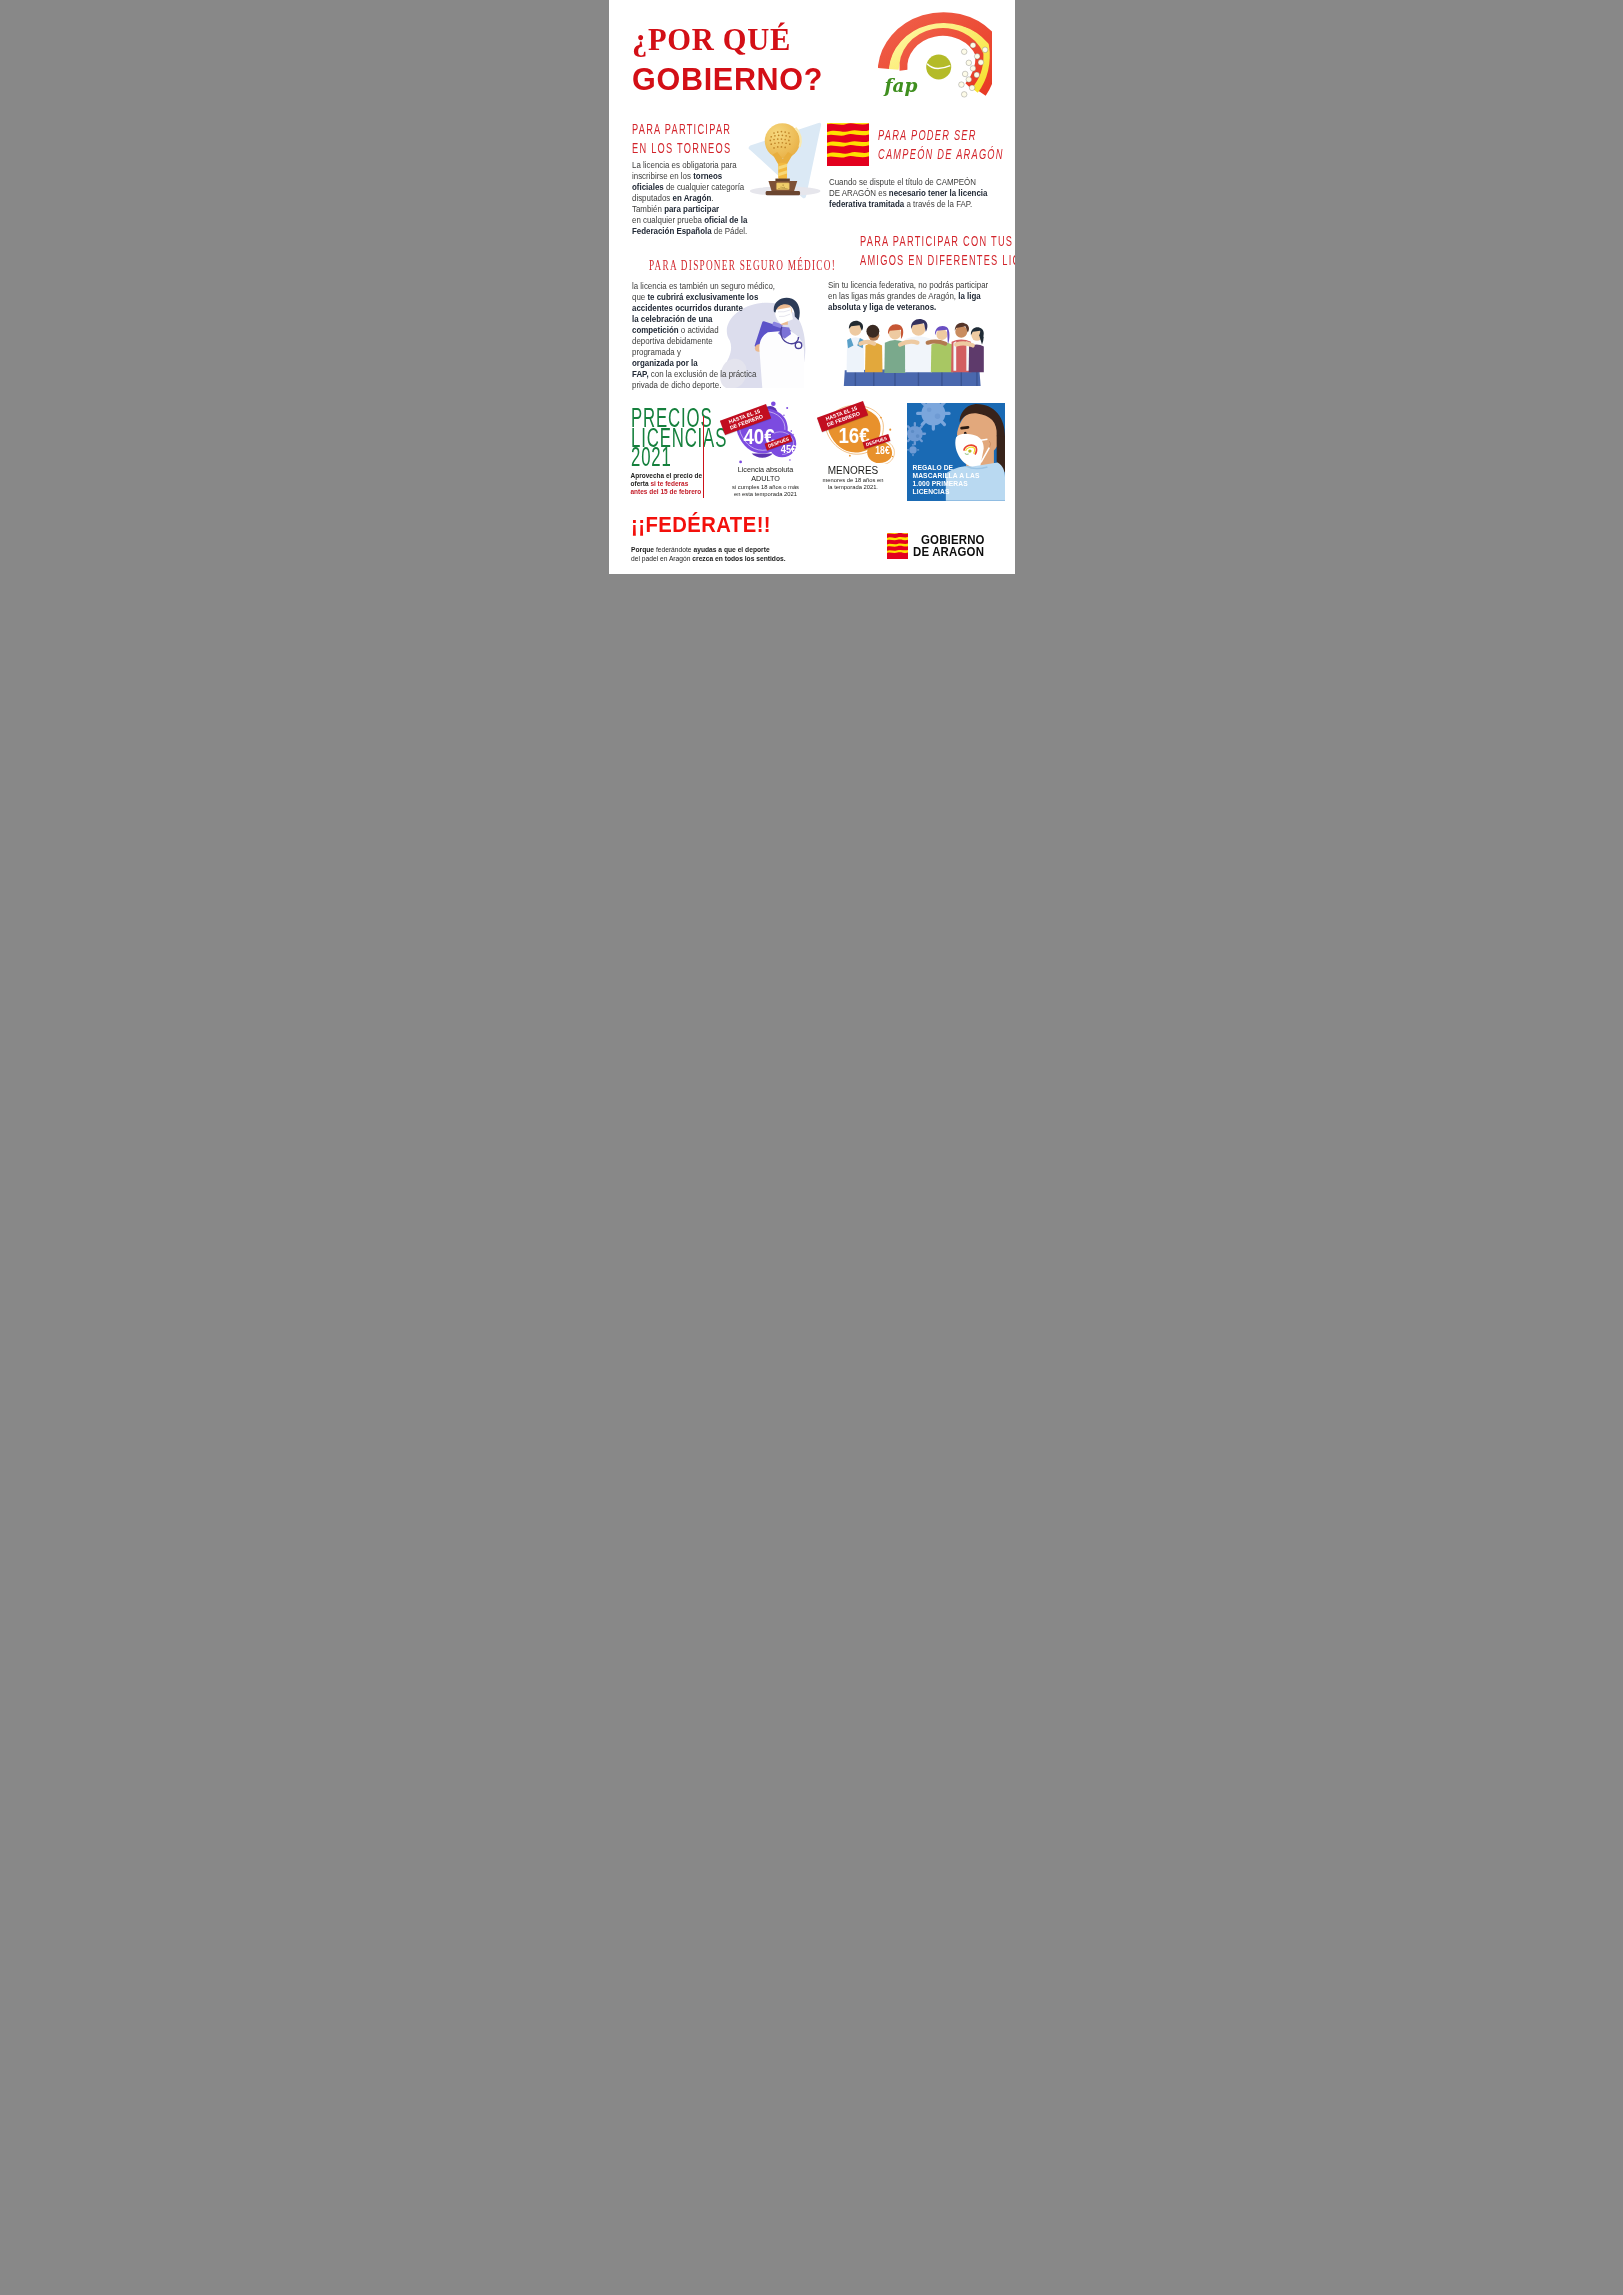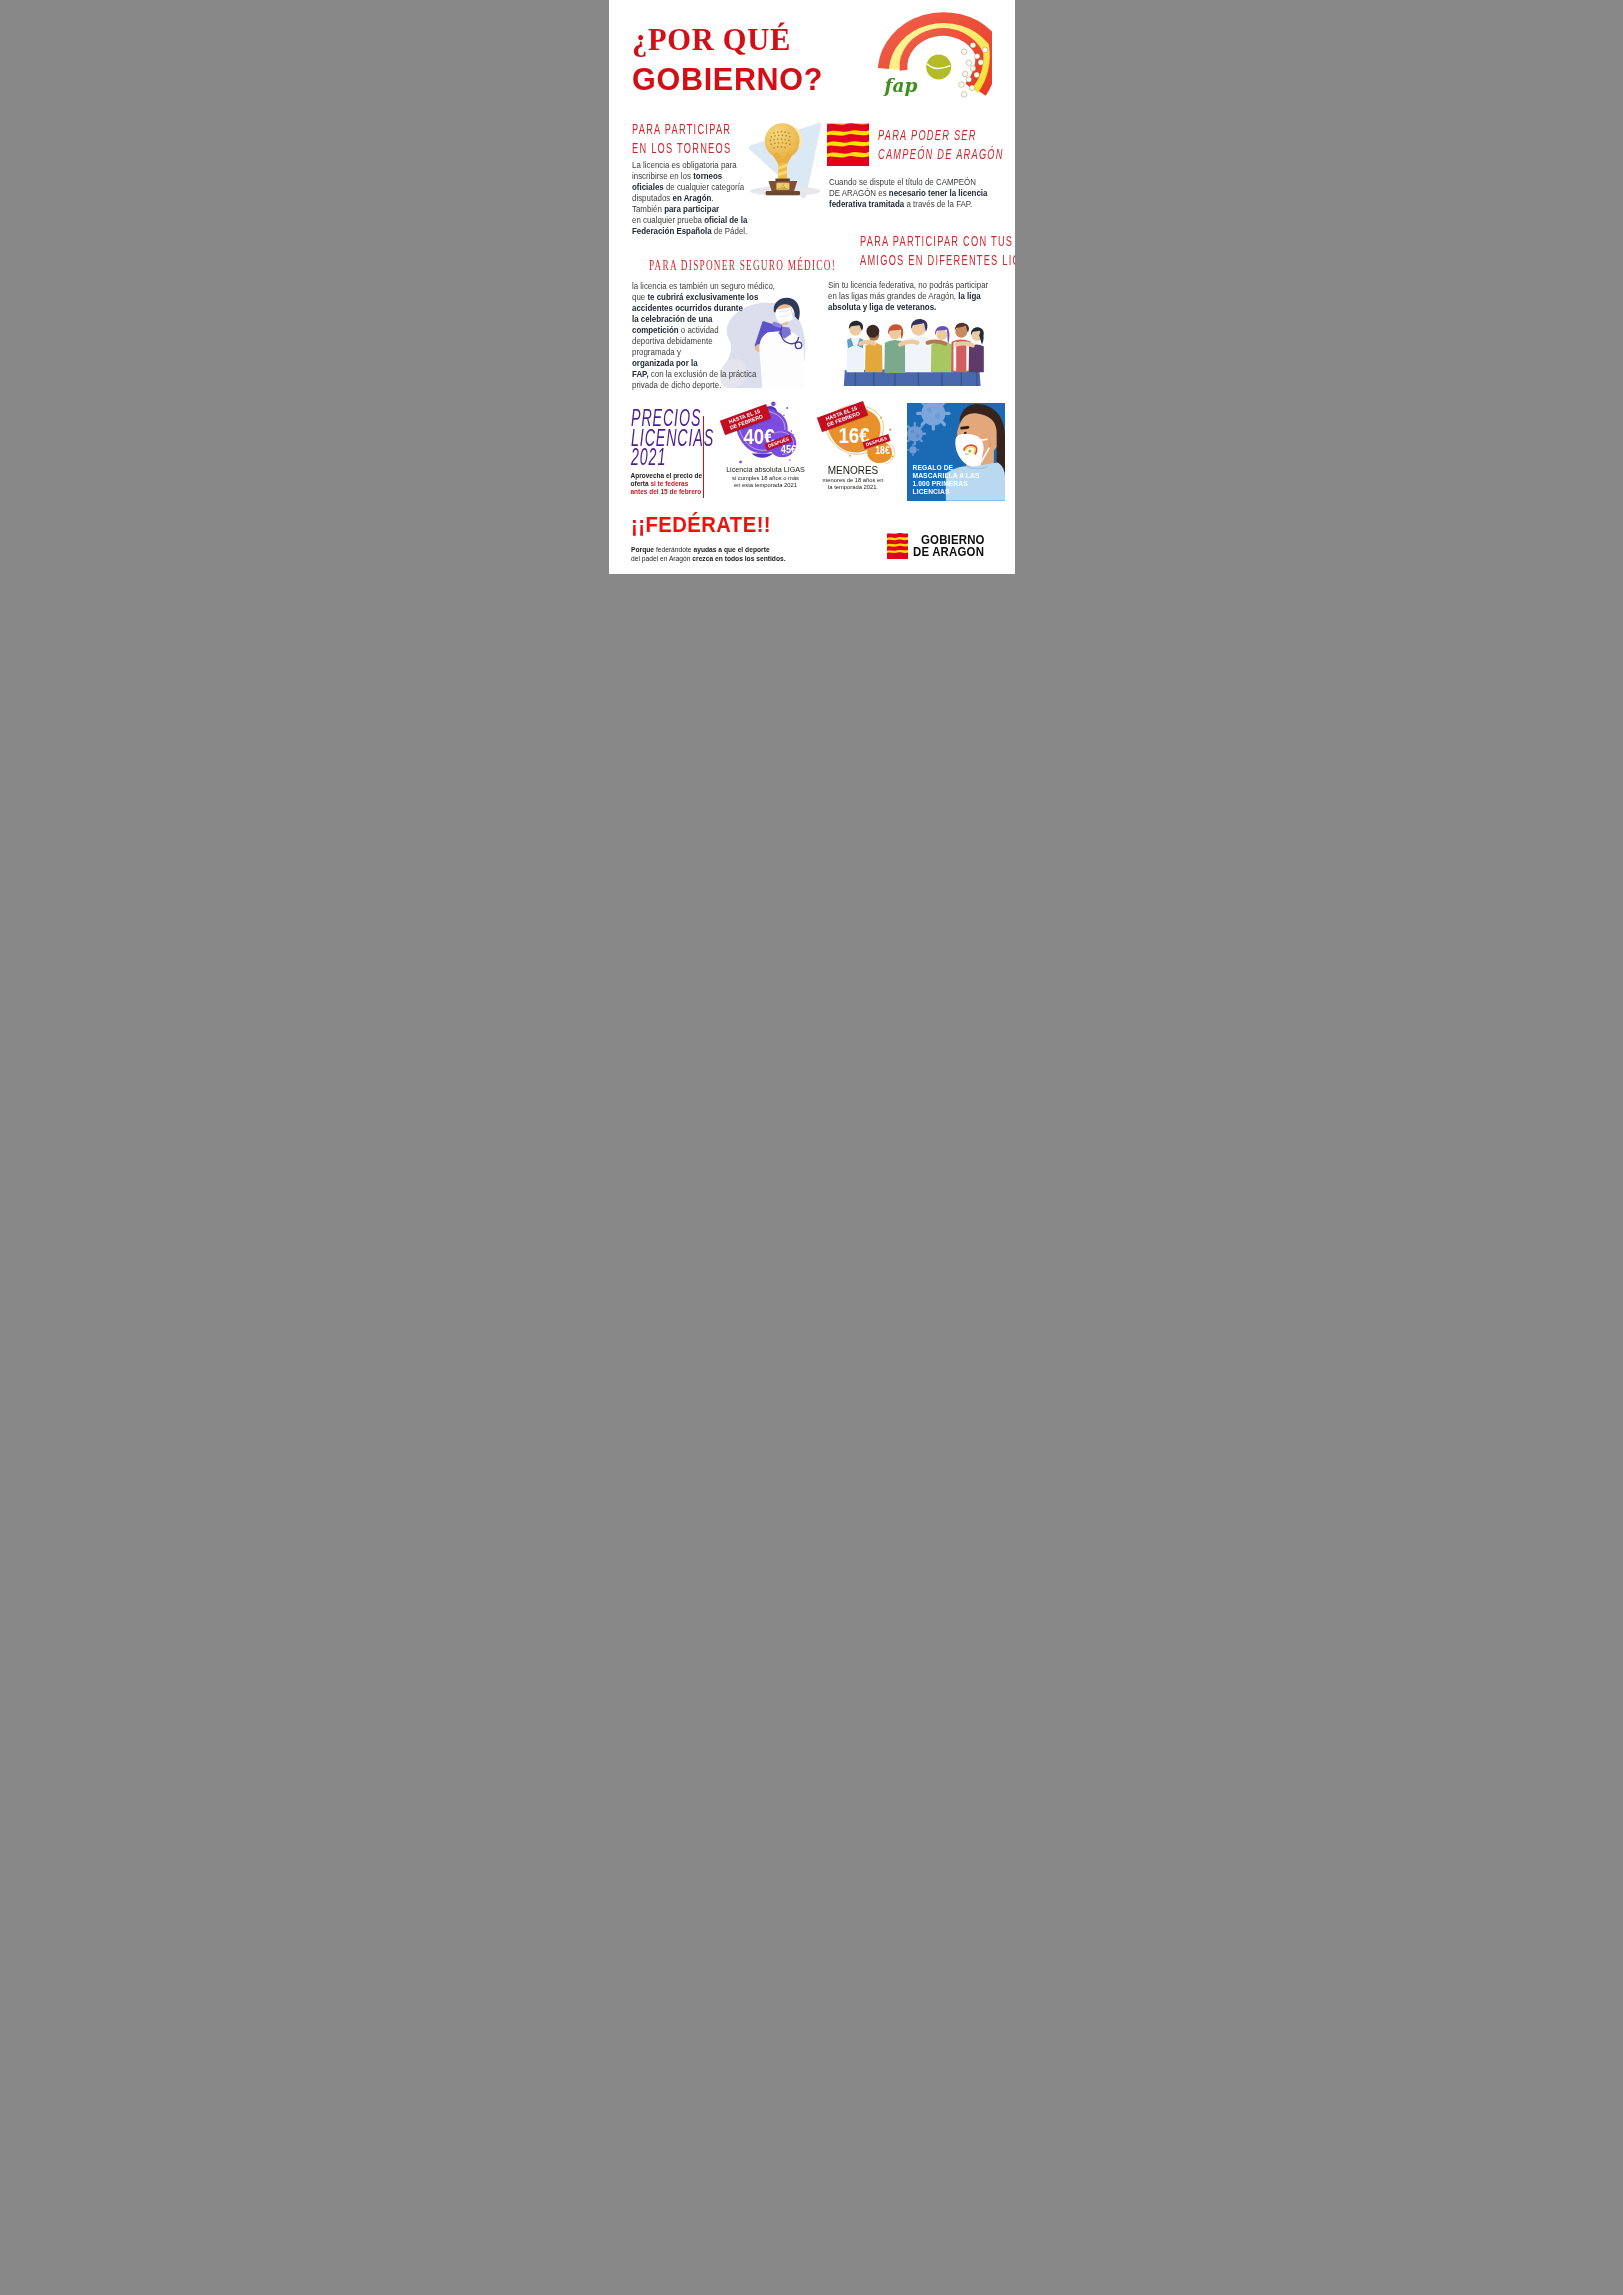--- a/index.html
+++ b/index.html
@@ -9,21 +9,21 @@
   .cond{display:inline-block;transform-origin:left top;white-space:nowrap;}
   
   .title-line{font-weight:bold;color:#d30f16;font-size:30.5px;line-height:1;letter-spacing:0.7px;white-space:nowrap;}
   
   .sec-h{color:#d2242b;font-size:14px;line-height:18.5px;font-weight:400;}
   .sec-h .cond{transform:scaleX(0.66);letter-spacing:1.9px;}
   
   .body-p{color:#3c3c3b;font-size:8.8px;line-height:11px;transform:scaleX(0.9);transform-origin:left top;white-space:nowrap;}
   .body-p .b{font-weight:bold;color:#212936;}
   
-  .precios-h{color:#4c1d95;font-size:23px;line-height:19.7px;font-weight:400;font-style:italic;}
+  .precios-h{color:#15803d;font-size:27px;line-height:19.7px;font-weight:400;}
   .precios-h .cond{transform:scaleX(0.62);letter-spacing:1.4px;}
   .note{font-size:6.5px;line-height:8px;font-weight:bold;color:#1d1d1b;}
   .note .r{color:#c31c28;}
   .ribbon{background:#c20e20;color:#fff;font-weight:bold;text-align:center;
           box-shadow:0 0.5px 0.9px rgba(0,0,0,.25);}
   .price-big{color:#fff;font-weight:bold;text-align:center;transform:scaleX(0.85);transform-origin:center;white-space:nowrap;}
   .caption{color:#1d1d1b;text-align:center;}
   .vline{background:#cd1219;}
   .bluebox-text{color:#ffffff;font-weight:bold;font-size:6.7px;line-height:8px;letter-spacing:0.1px;}
   .federate{color:#f3100c;font-weight:bold;font-size:22px;line-height:1;}
@@ -269,21 +269,21 @@
     </svg>
   </div>
   <div class="abs ribbon" style="left:112px;top:412px;width:49px;height:14px;transform:rotate(-20deg);font-size:5.3px;line-height:1.2;padding-top:0.9px;">
     <div>HASTA EL 15</div>
     <div>DE FEBRERO</div>
   </div>
   <div class="abs price-big" style="left:122px;top:424px;width:56px;font-size:22px;">40€</div>
   <div class="abs ribbon" style="left:156px;top:439px;width:27px;height:7px;transform:rotate(-20deg);font-size:4.6px;line-height:7px;">DESPUÉS</div>
   <div class="abs price-big" style="left:163px;top:443px;width:33px;font-size:11px;">45€</div>
   <div class="abs caption" style="left:117px;top:465px;width:80px;">
-    <div style="font-size:7.2px;font-weight:normal;"><span>Licencia absoluta </span><span class="b">LIGAS</span></div>
+    <div style="font-size:7.2px;font-weight:normal;"><span>Licencia absoluta </span><span class="b">ADULTO</span></div>
     <div style="font-size:5.8px;margin-top:0.9px;">si cumples 18 años o más</div>
     <div style="font-size:5.8px;margin-top:0.9px;">en esta temporada 2021</div>
   </div>
 
   <div class="abs" style="left:212px;top:399px;width:80px;height:65px;">
     <svg width="80" height="65" viewBox="0 0 172 140">
       <path d="M 18,74 C 8,46 34,22 68,20 C 102,18 126,34 128,58 C 130,84 116,108 86,114 C 54,120 30,102 18,74 Z" fill="#e8912c"></path>
       <path d="M 12,70 C 6,44 32,16 68,14 C 104,12 132,30 134,56 C 136,84 120,112 88,118 C 54,124 22,100 12,70 Z" fill="none" stroke="#e8912c" stroke-width="1.2"></path>
       <circle cx="122" cy="103" r="13" fill="#d77f1f"></circle>
       <path d="M 100,92 C 118,84 146,90 152,110 C 157,126 144,138 126,138 C 108,138 96,124 100,108 Z" fill="#e8912c"></path>

